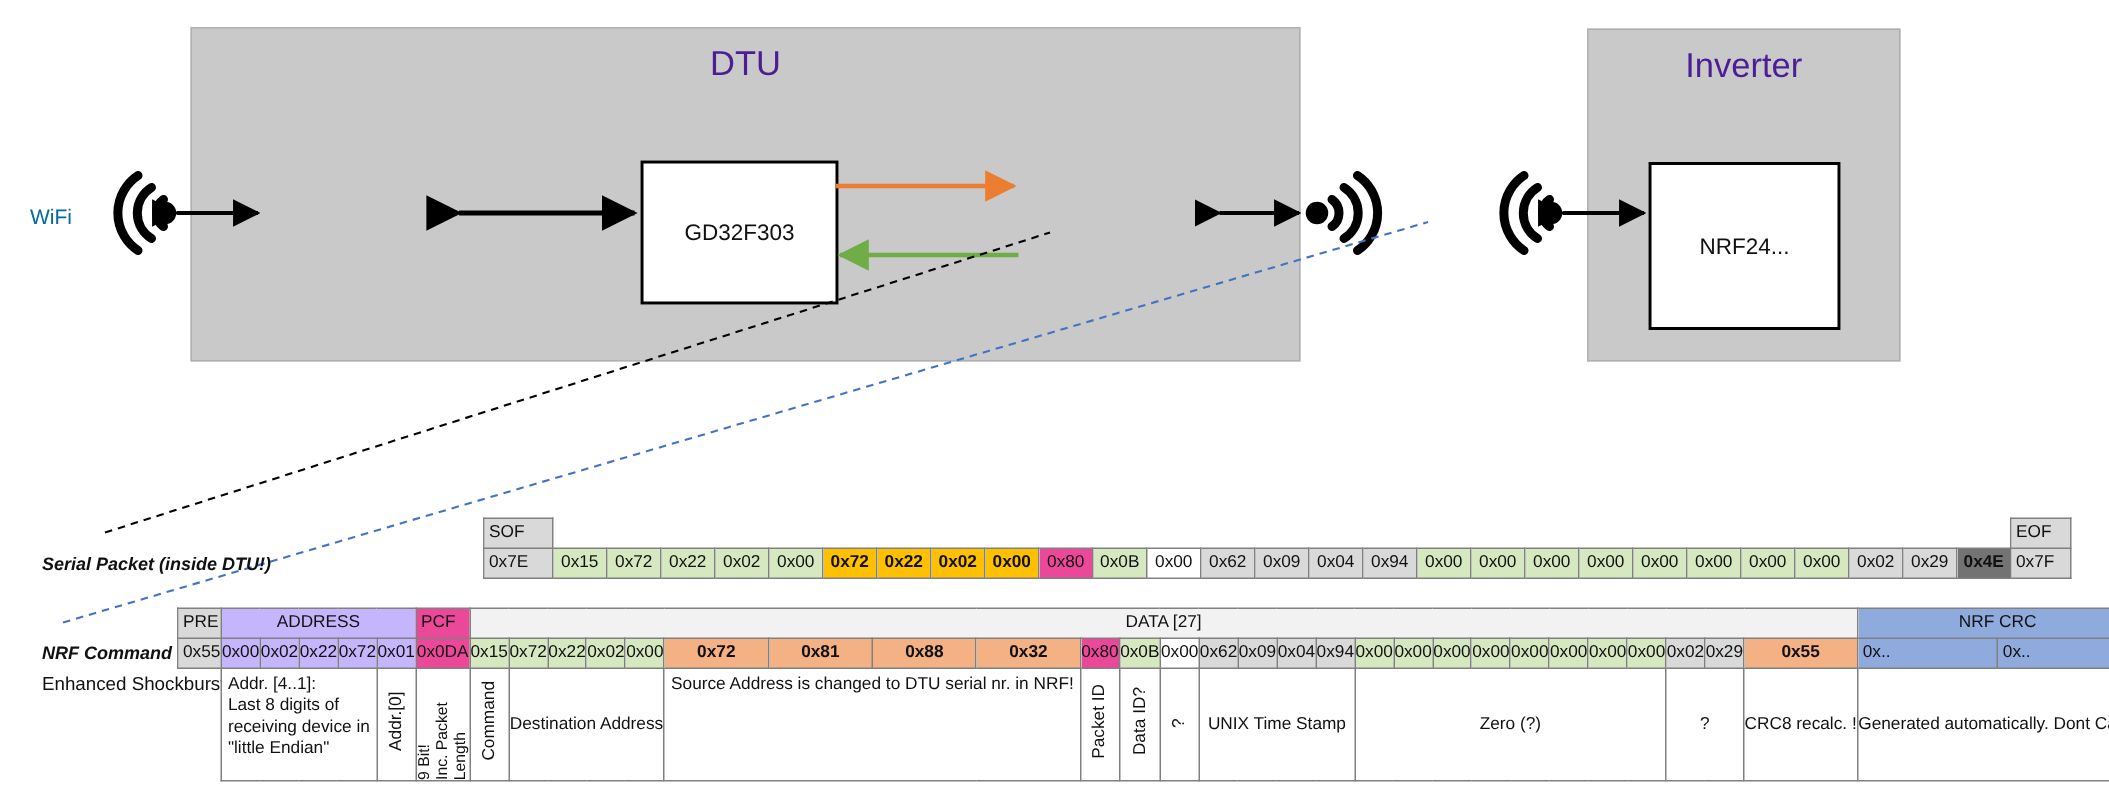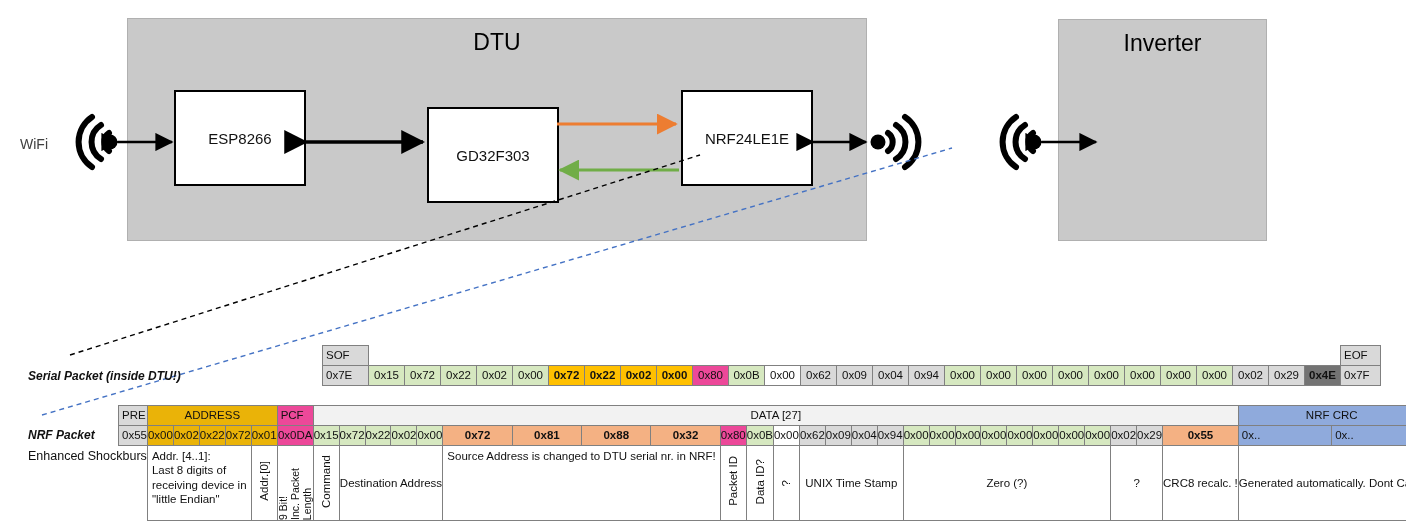--- a/index.html
+++ b/index.html
@@ -7,28 +7,28 @@
     width:1406px;height:523px;background:#ffffff;
     font-family:"Liberation Sans", sans-serif;
     color:#1a1a1a;position:relative;overflow:hidden;
   }
   .stage{position:absolute;left:0;top:0;width:1406px;height:523px;}
 
   
   .enclosure{position:absolute;background:#c9c9c9;border:1px solid #b0b0b0;}
   .enclosure-title{
     position:absolute;left:0;right:0;top:10px;text-align:center;
-    font-size:23px;color:#000000;
+    font-size:23px;color:#4c1d95;
   }
   .chip{
     position:absolute;background:#ffffff;border:2.5px solid #000;
     display:flex;align-items:center;justify-content:center;
     font-size:15px;color:#111;
   }
-  .wifi-label{position:absolute;font-size:14px;color:#404040;}
+  .wifi-label{position:absolute;font-size:14px;color:#0369a1;}
 
   svg.overlay{position:absolute;left:0;top:0;width:1406px;height:523px;overflow:visible;}
 
   
   .row-label{position:absolute;font-size:12.5px;color:#111;white-space:nowrap;}
   .row-label.em{font-style:italic;font-weight:bold;font-size:12px;}
 
   .grid{position:absolute;border-collapse:collapse;table-layout:fixed;padding-left:25px;}
   .grid td{
     border:1px solid #808080;
@@ -40,21 +40,21 @@
   .grid td.blank{border:none;background:transparent;}
   .grid td.hdr{font-size:11.5px;text-align:center;}
   .grid td.hdrleft{text-align:left;padding-left:3px;}
   .grid td.val{font-size:11.5px;}
   .grid td.b{font-weight:bold;}
 
   
   .f-gray{background:#d9d9d9;}
   .f-green{background:#d6e8c0;}
   .f-yellow{background:#ffc000;}
-  .f-lyellow{background:#eab308;}
+  .f-lyellow{background:#c4b5fd;}
   .f-blue{background:#ec4899;}
   .f-dblue{background:#8faadc;}
   .f-salmon{background:#f5c2a0;}
   .f-salmon2{background:#f4b183;}
   .f-orange{background:#737373;}
   .f-white{background:#ffffff;}
   .f-lightgray{background:#f2f2f2;margin-left:28px;}
 
   
   .ann td{
@@ -73,34 +73,31 @@
 </style>
 </head>
 <body>
 
 <div class="stage">
 
   <div class="enclosure" style="left:127px;top:18px;width:738px;height:221px;">
     <div class="enclosure-title">DTU</div>
   </div>
 
-  <div class="chip" style="left:174px;top:90px;width:128px;height:92px;">
-    <span>ESP8266</span>
-  </div>
   <div class="chip" style="left:427px;top:90px;width:128px;height:92px;margin-top:17px;">
     <span>GD32F303</span>
   </div>
-  <div class="chip" style="left:681px;top:90px;width:128px;height:92px;">
-    <span>NRF24LE1E</span>
-  </div>
 
   <div class="wifi-label" style="left:20px;top:136px;">WiFi</div>
 
   <div class="enclosure" style="left:1058px;top:19px;width:207px;height:220px;">
     <div class="enclosure-title">Inverter</div>
+  </div>
+  <div class="chip" style="left:1099px;top:108px;width:124px;height:108px;">
+    <span>NRF24...</span>
   </div>
 
   <svg class="overlay" viewBox="0 0 1406 523">
     <defs>
       <marker id="ahBlack" markerWidth="7" markerHeight="7" refX="6.4" refY="3.5" orient="auto">
         <path d="M0,0 L7,3.5 L0,7 z" fill="#000"></path>
       </marker>
       <marker id="ahBlackS" markerWidth="7" markerHeight="7" refX="6.4" refY="3.5" orient="auto">
         <path d="M0,0 L7,3.5 L0,7 z" fill="#000"></path>
       </marker>
@@ -141,21 +138,21 @@
     </g>
     <circle cx="1034" cy="142" r="7.5" fill="#000"></circle>
     <line x1="1042" y1="142" x2="1096" y2="142" stroke="#000" stroke-width="2.6" marker-start="url(#ahBlackS)" marker-end="url(#ahBlack)"></line>
 
     <line x1="70" y1="355" x2="700" y2="155" stroke="#000" stroke-width="1.4" stroke-dasharray="5,4"></line>
 
     <line x1="42" y1="415" x2="952" y2="148" stroke="#4472c4" stroke-width="1.4" stroke-dasharray="5,4"></line>
   </svg>
 
   <div class="row-label em" style="left:28px;top:369px;">Serial Packet (inside DTU!)</div>
-  <div class="row-label em" style="left:28px;top:428px;">NRF Packet</div>
+  <div class="row-label em" style="left:28px;top:428px;">NRF Command</div>
   <div class="row-label" style="left:28px;top:449px;">Enhanced Shockburst</div>
 
   <table class="grid" style="left:322px;top:345px;">
     <colgroup>
       <col style="width:46px;">
       <col id="serial-cols" span="27" style="width:36px;">
       <col style="width:40px;">
     </colgroup>
     <tbody>
       <tr>

